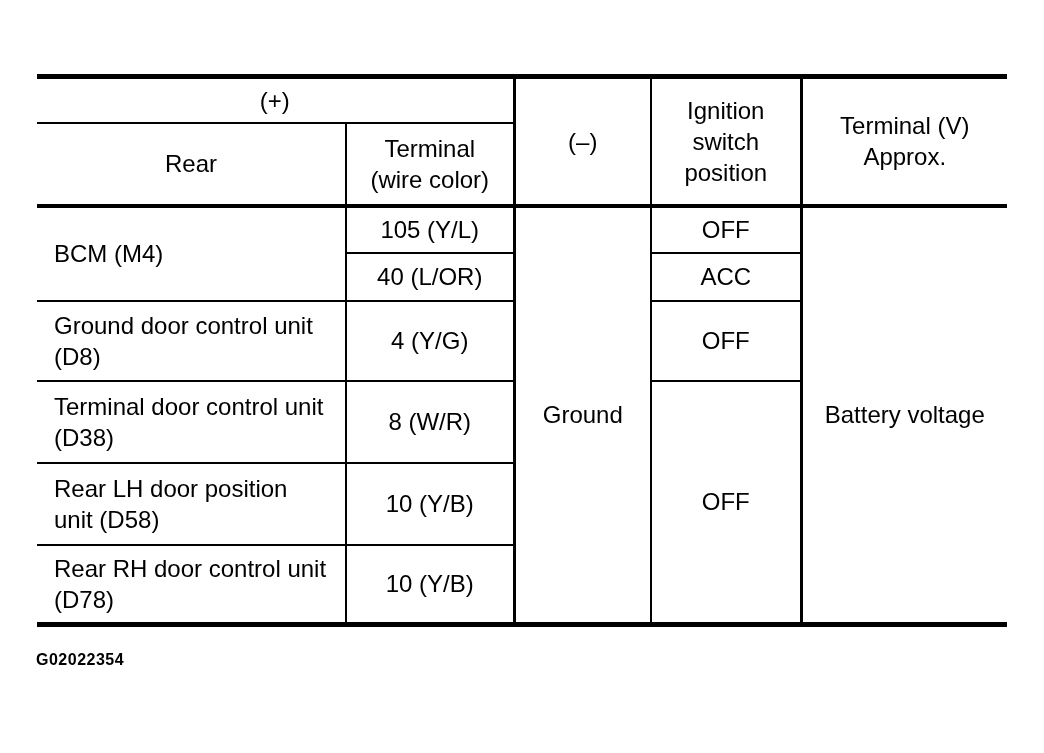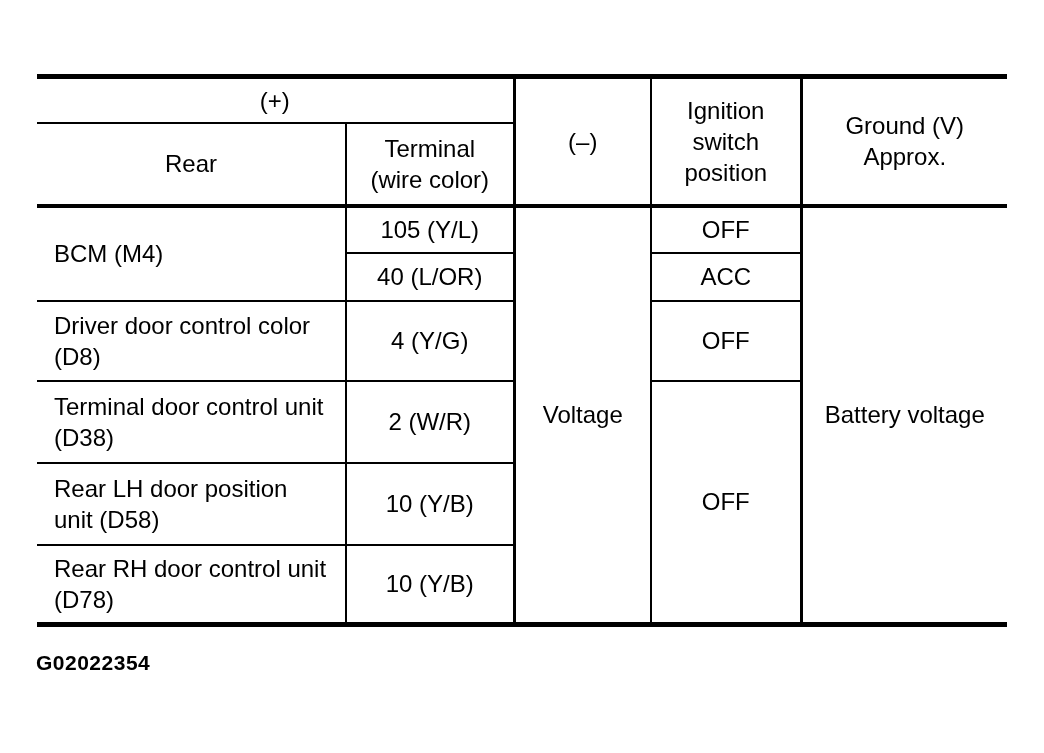--- a/index.html
+++ b/index.html
@@ -32,21 +32,21 @@
   .vr-thick{border-right:3px solid #000;}
   
   .hb-thin{border-bottom:2px solid #000;}
   .hb-head{border-bottom:4px solid #000;}
   
   .cell-left{text-align:left;padding-left:17px;padding-right:16px;}
   .wrap{white-space:pre-line;}
   .figure-code{
     position:absolute;
     left:36px;top:651px;
-    font-size:21px;
+    font-size:16px;
     font-weight:bold;
     letter-spacing:0.5px;
   }
 </style>
 </head>
 <body>
 
 <div class="page">
 
   <table class="spec">
@@ -58,52 +58,52 @@
       <col style="width:206px">
     </colgroup>
 
     <tbody>
         <tr style="height:46px">
       <td colspan="2" class="vr-thick hb-thin">(+)</td>
       <td rowspan="2" class="vr-thin hb-head">(–)</td>
       <td rowspan="2" class="vr-thick hb-head wrap">Ignition
 switch
 position</td>
-      <td rowspan="2" class="hb-head wrap">Ground (V)
+      <td rowspan="2" class="hb-head wrap">Terminal (V)
 Approx.</td>
     </tr>
 
     <tr style="height:83px">
       <td class="vr-thin hb-head">Rear</td>
       <td class="vr-thick hb-head wrap">Terminal
 (wire color)</td>
     </tr>
 
     <tr style="height:47px">
       <td rowspan="2" class="vr-thin hb-thin cell-left">BCM (M4)</td>
       <td class="vr-thick hb-thin">105 (Y/L)</td>
-      <td rowspan="6" class="vr-thin">Voltage</td>
+      <td rowspan="6" class="vr-thin">Ground</td>
       <td class="vr-thick hb-thin">OFF</td>
       <td rowspan="6">Battery voltage</td>
     </tr>
 
     <tr style="height:48px">
       <td class="vr-thick hb-thin">40 (L/OR)</td>
       <td class="vr-thick hb-thin">ACC</td>
     </tr>
 
     <tr style="height:80px">
-      <td class="vr-thin hb-thin cell-left">Driver door control color (D8)</td>
+      <td class="vr-thin hb-thin cell-left">Ground door control unit (D8)</td>
       <td class="vr-thick hb-thin">4 (Y/G)</td>
       <td class="vr-thick hb-thin">OFF</td>
     </tr>
 
     <tr style="height:82px">
       <td class="vr-thin hb-thin cell-left">Terminal door control unit (D38)</td>
-      <td class="vr-thick hb-thin">2 (W/R)</td>
+      <td class="vr-thick hb-thin">8 (W/R)</td>
       <td rowspan="3" class="vr-thick">OFF</td>
     </tr>
 
     <tr style="height:82px">
       <td class="vr-thin hb-thin cell-left">Rear LH door position unit (D58)</td>
       <td class="vr-thick hb-thin">10 (Y/B)</td>
     </tr>
 
     <tr style="height:80px">
       <td class="vr-thin cell-left">Rear RH door control unit (D78)</td>

